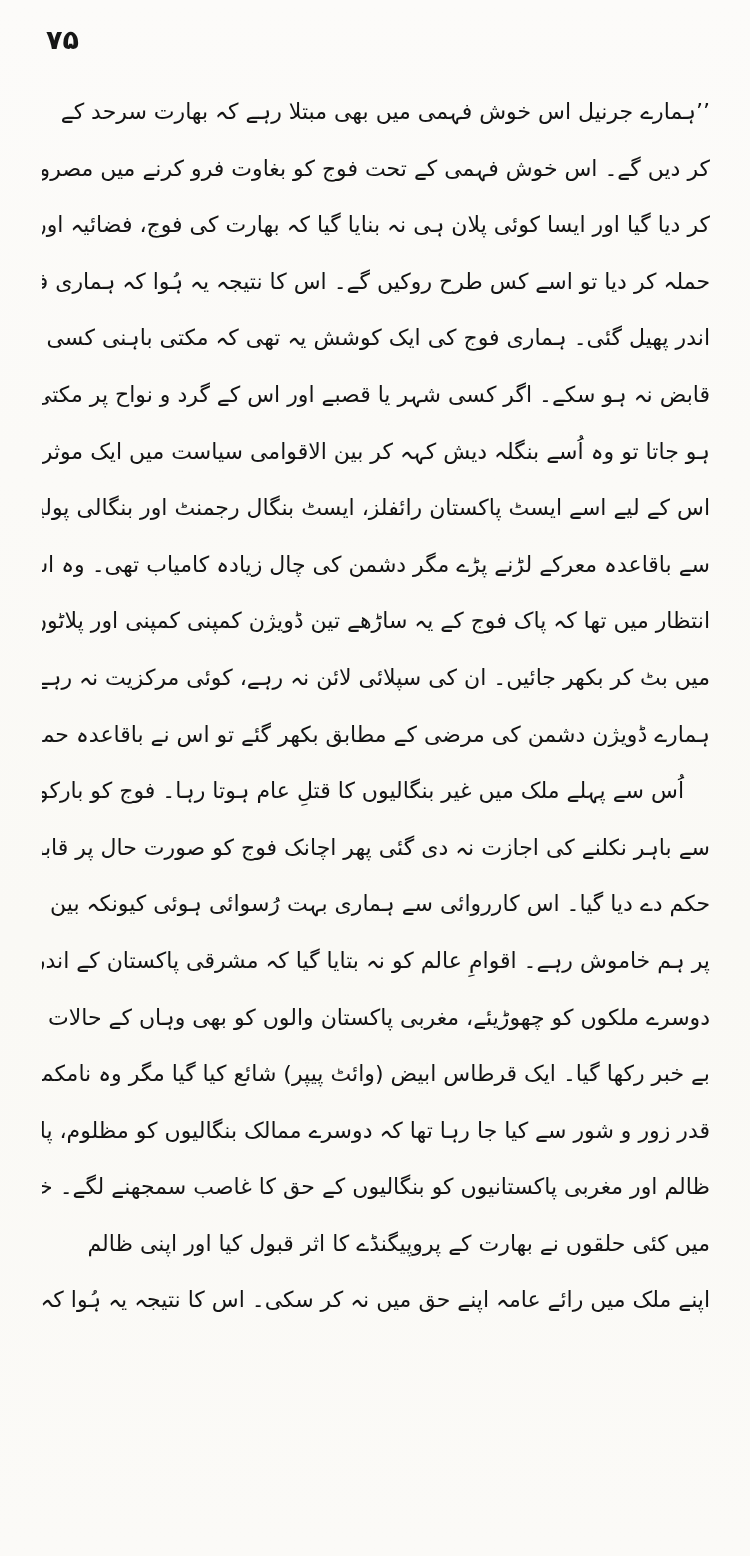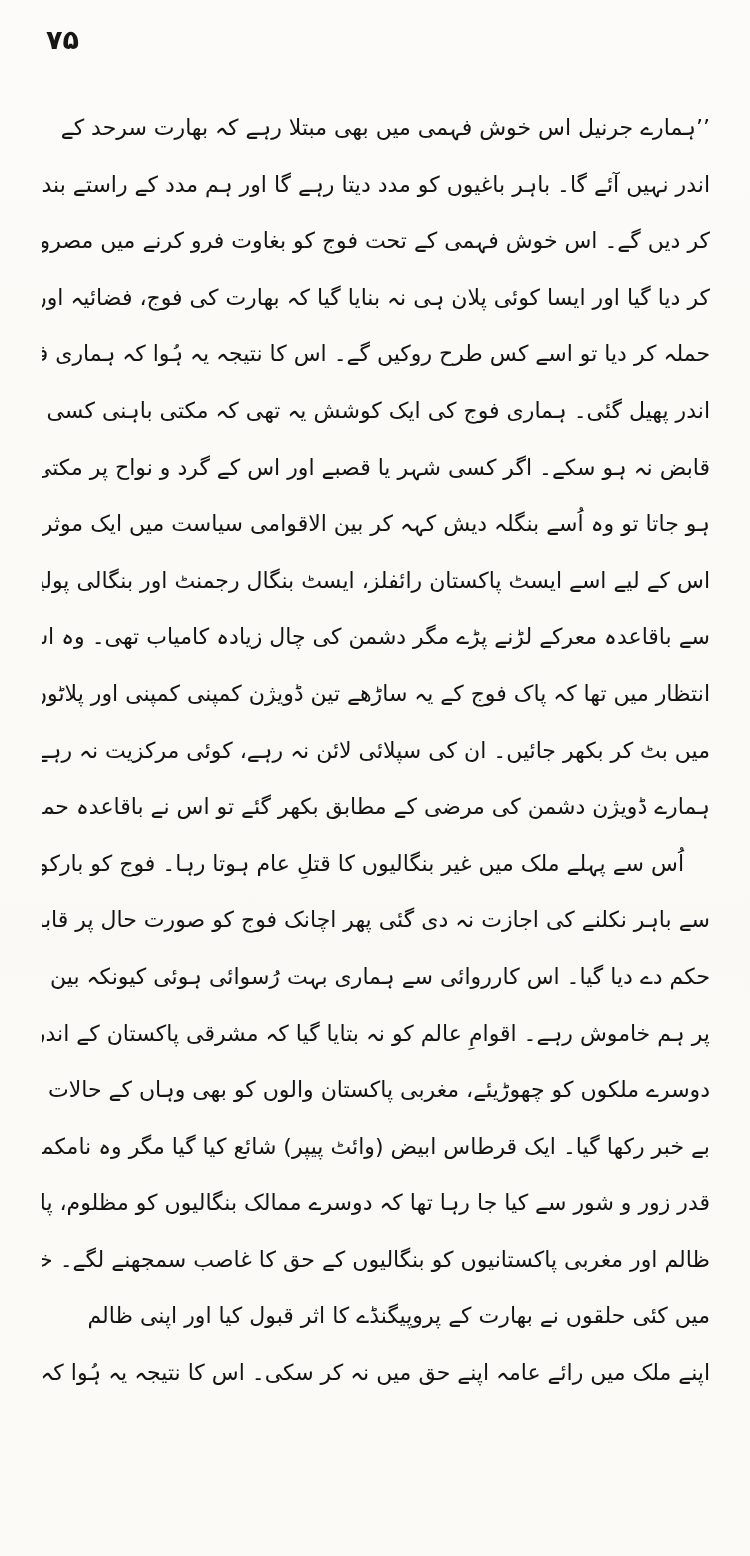--- a/index.html
+++ b/index.html
@@ -25,21 +25,21 @@
     top: 24px;
     left: 46px;
     font-size: 27px;
     font-weight: bold;
     color: #161616;
     direction: rtl;
     letter-spacing: 1px;
   }
   .text-block {
     position: absolute;
-    top: 100px;
+    top: 84px;
     right: 40px;
     left: 42px;
     direction: rtl;
     unicode-bidi: embed;
   }
   .para {
     margin: 0;
     padding: 0;
   }
   .line {
@@ -71,21 +71,20 @@
 <body>
 
 <div class="page">
 
   <div class="page-number">۷۵</div>
 
   <div class="text-block">
 
     <div class="para">
       <div class="line">’’ہمارے جرنیل اس خوش فہمی میں بھی مبتلا رہے کہ بھارت سرحد کے</div>
-      <div class="line">اندر نہیں آئے گا۔ باہر باغیوں کو مدد دیتا رہے گا اور ہم مدد کے راستے بند</div>
       <div class="line">کر دیں گے۔ اس خوش فہمی کے تحت فوج کو بغاوت فرو کرنے میں مصروف</div>
       <div class="line">کر دیا گیا اور ایسا کوئی پلان ہی نہ بنایا گیا کہ بھارت کی فوج، فضائیہ اور بحریہ نے</div>
       <div class="line">حملہ کر دیا تو اسے کس طرح روکیں گے۔ اس کا نتیجہ یہ ہُوا کہ ہماری فوج ملک کے</div>
       <div class="line">اندر پھیل گئی۔ ہماری فوج کی ایک کوشش یہ تھی کہ مکتی باہنی کسی ایک علاقے پر</div>
       <div class="line">قابض نہ ہو سکے۔ اگر کسی شہر یا قصبے اور اس کے گرد و نواح پر مکتی باہنی کا قبضہ</div>
       <div class="line">ہو جاتا تو وہ اُسے بنگلہ دیش کہہ کر بین الاقوامی سیاست میں ایک موثر پوزیشن</div>
       <div class="line">اس کے لیے اسے ایسٹ پاکستان رائفلز، ایسٹ بنگال رجمنٹ اور بنگالی پولیس</div>
       <div class="line">سے باقاعدہ معرکے لڑنے پڑے مگر دشمن کی چال زیادہ کامیاب تھی۔ وہ اسی</div>
       <div class="line">انتظار میں تھا کہ پاک فوج کے یہ ساڑھے تین ڈویژن کمپنی کمپنی اور پلاٹون پلاٹون</div>
       <div class="line">میں بٹ کر بکھر جائیں۔ ان کی سپلائی لائن نہ رہے، کوئی مرکزیت نہ رہے۔ جب</div>

